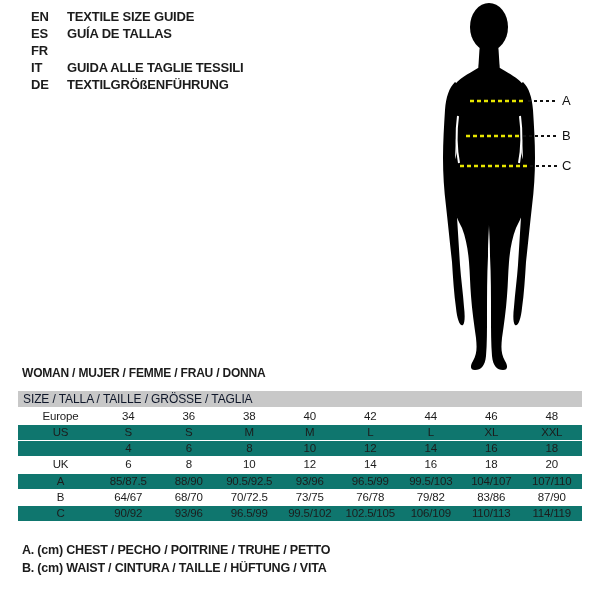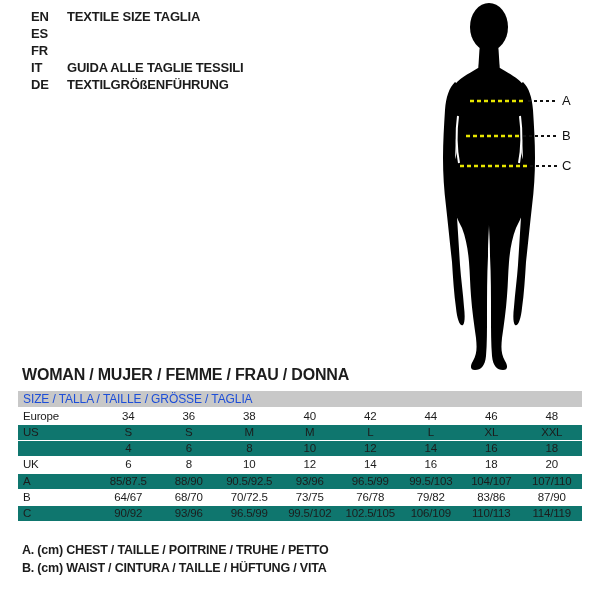--- a/index.html
+++ b/index.html
@@ -15,53 +15,54 @@
   .lang-row{display:flex;height:17px;line-height:17px;padding-left:9px;}
   .lang-code{width:36px;}
   .lang-title{white-space:nowrap;}
 
   
   .figure-wrap{left:425px;top:0;width:170px;height:382px;}
   .figure-wrap svg{display:block;}
   .m-label{position:absolute;font-size:13px;font-weight:400;color:#111;}
 
   
-  .section-title{left:22px;top:366px;font-size:16px;font-weight:700;letter-spacing:-0.2px;white-space:nowrap;}
+  .section-title{left:22px;top:366px;font-size:12px;font-weight:700;letter-spacing:-0.2px;white-space:nowrap;}
 
   
   .size-table{left:18px;top:391px;width:564px;}
   .size-header{
     background:#c8c8c8;height:16px;line-height:16px;
-    font-size:12px;font-weight:400;color:#1d4ed8;
+    font-size:12px;font-weight:400;color:#0f172a;
     padding-left:5px;letter-spacing:-0.1px;margin-bottom:2px;
   }
   .t-row{
     display:grid;grid-template-columns:80px repeat(8,1fr);
     height:15px;line-height:15px;font-size:11.5px;margin-bottom:1px;
     letter-spacing:-0.2px;
   }
   .t-row.shade{background:#0f766e;}
-  .t-row .lbl{padding-left:5px;text-align:left;}
+  .t-row .lbl{padding-left:5px;text-align:center;}
   .t-row .val{text-align:center;white-space:nowrap;}
   .t-row.gap-before{margin-top:2px;}
 
   
   .legend-block{left:22px;top:542px;font-size:12.5px;font-weight:700;letter-spacing:-0.2px;}
   .legend-line{height:17.5px;line-height:17.5px;white-space:nowrap;}
 </style>
 </head>
 <body>
 
 <div class="abs lang-block">
   <div class="lang-row">
     <span class="lang-code">EN</span>
-    <span class="lang-title">TEXTILE SIZE TAGLIA</span>
+    <span class="lang-title">TEXTILE SIZE GUIDE</span>
   </div>
   <div class="lang-row">
     <span class="lang-code">ES</span>
+    <span class="lang-title">GUÍA DE TALLAS</span>
   </div>
   <div class="lang-row">
     <span class="lang-code">FR</span>
   </div>
   <div class="lang-row">
     <span class="lang-code">IT</span>
     <span class="lang-title">GUIDA ALLE TAGLIE TESSILI</span>
   </div>
   <div class="lang-row">
     <span class="lang-code">DE</span>
@@ -243,15 +244,15 @@
     <span class="val">96.5/99</span>
     <span class="val">99.5/102</span>
     <span class="val">102.5/105</span>
     <span class="val">106/109</span>
     <span class="val">110/113</span>
     <span class="val">114/119</span>
   </div>
 </div>
 
 <div class="abs legend-block">
-  <div class="legend-line">A. (cm) CHEST / TAILLE / POITRINE / TRUHE / PETTO</div>
+  <div class="legend-line">A. (cm) CHEST / PECHO / POITRINE / TRUHE / PETTO</div>
   <div class="legend-line">B. (cm) WAIST / CINTURA / TAILLE / HÜFTUNG / VITA</div>
 </div>
 
 </body></html>

